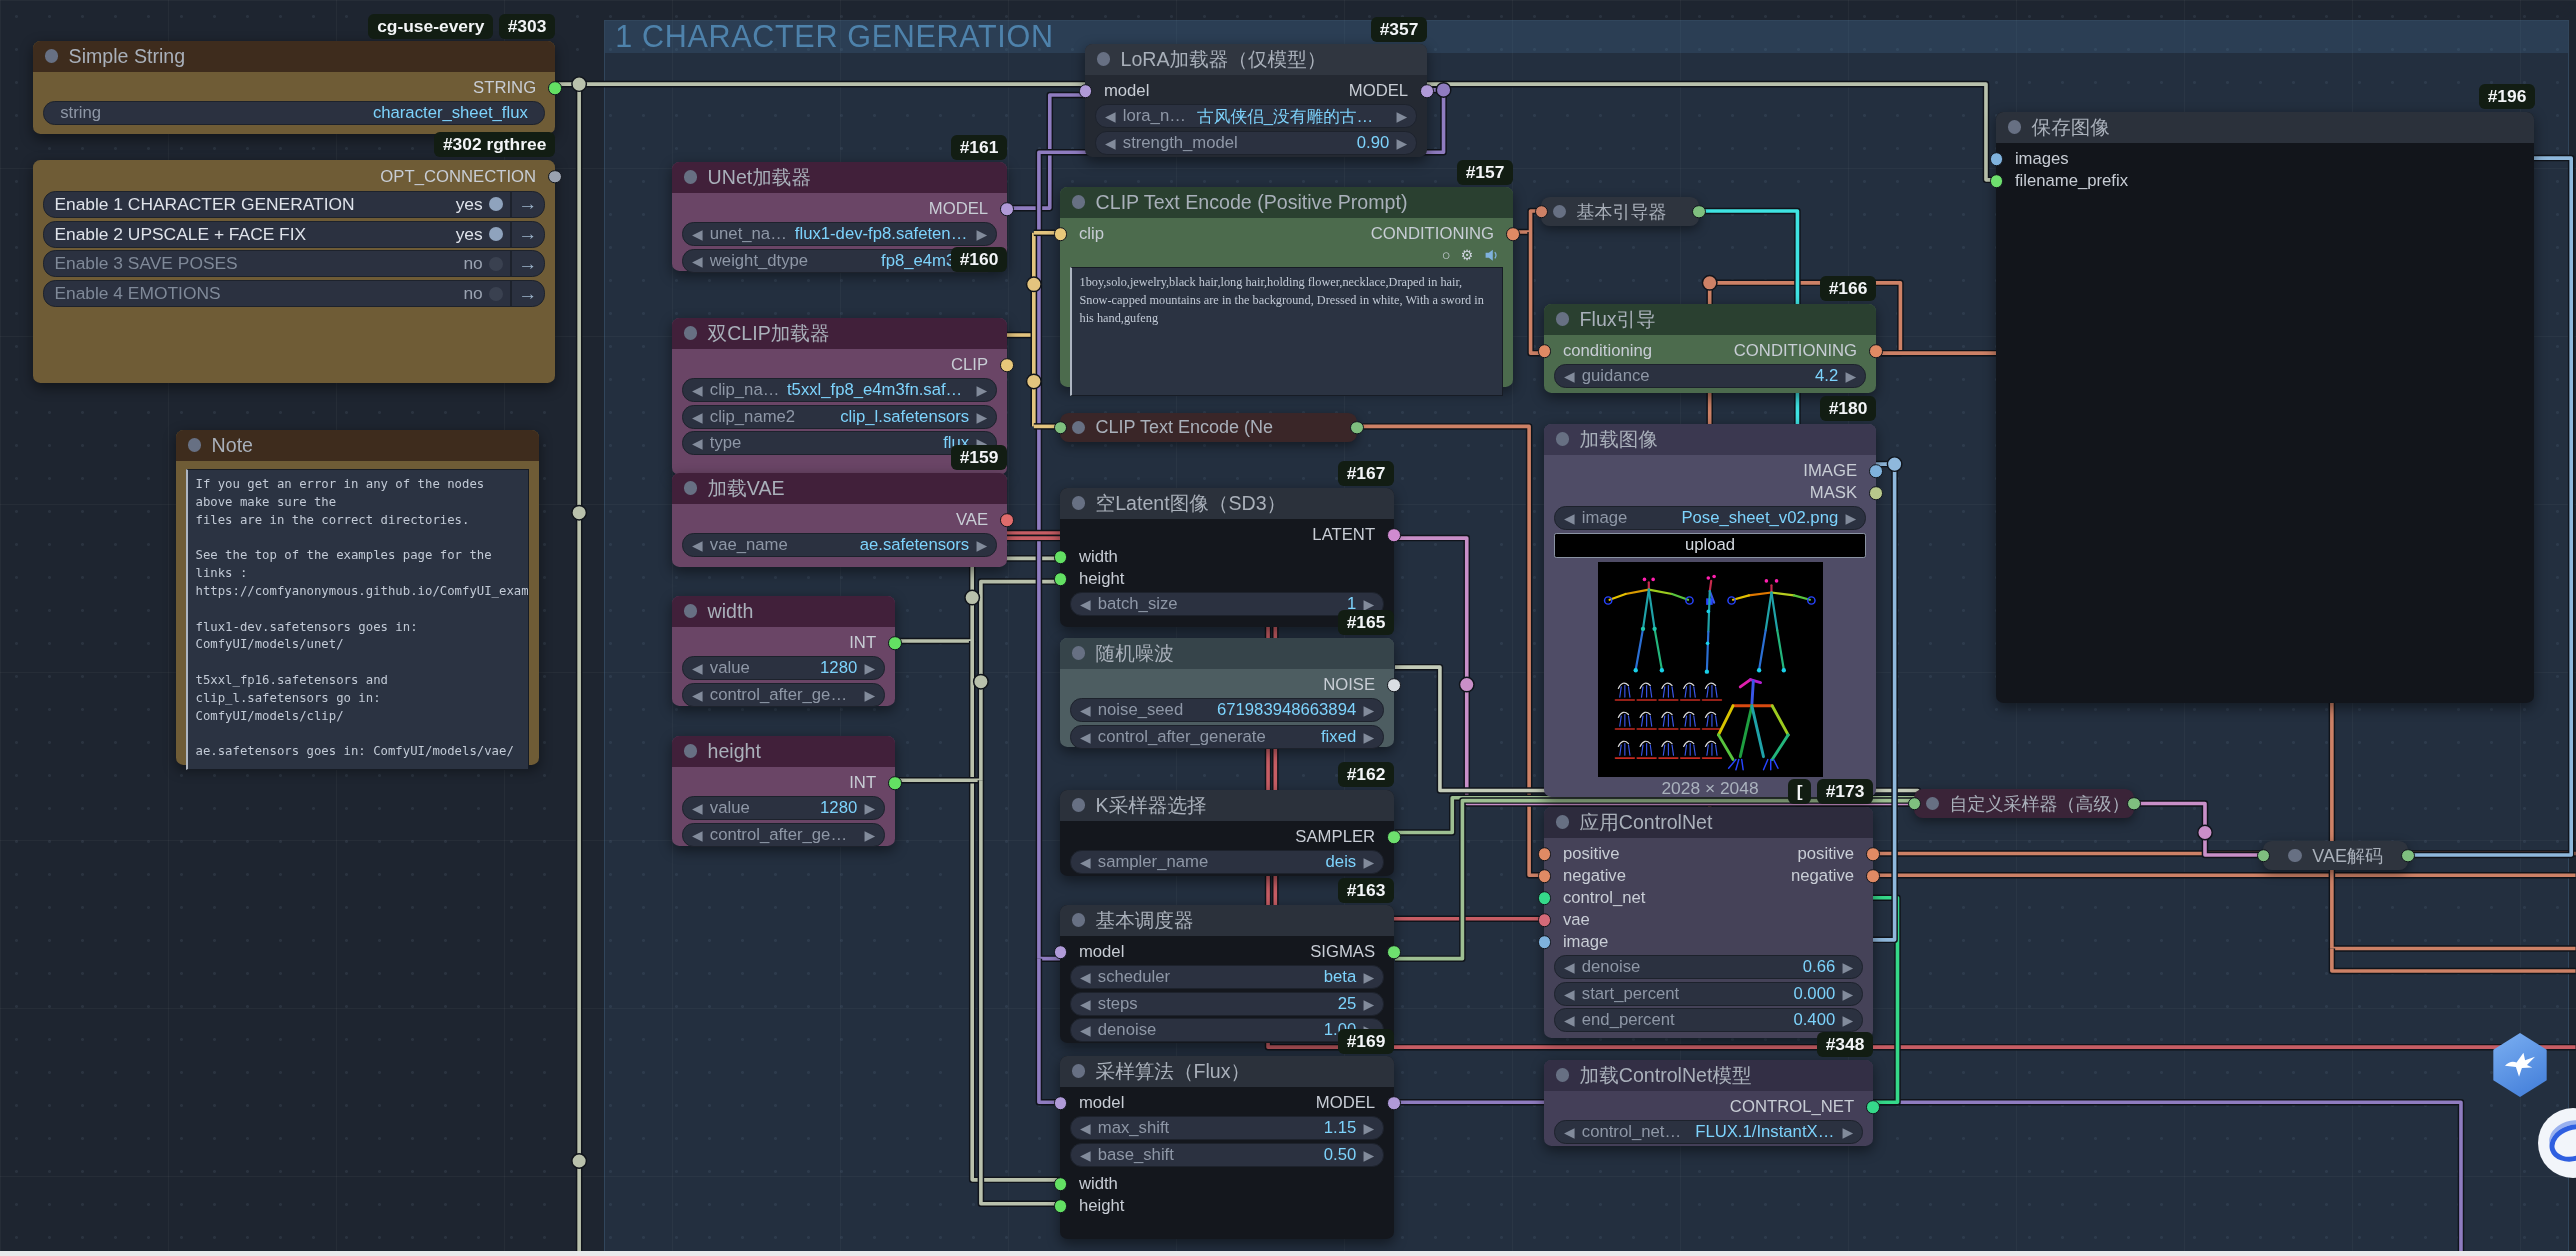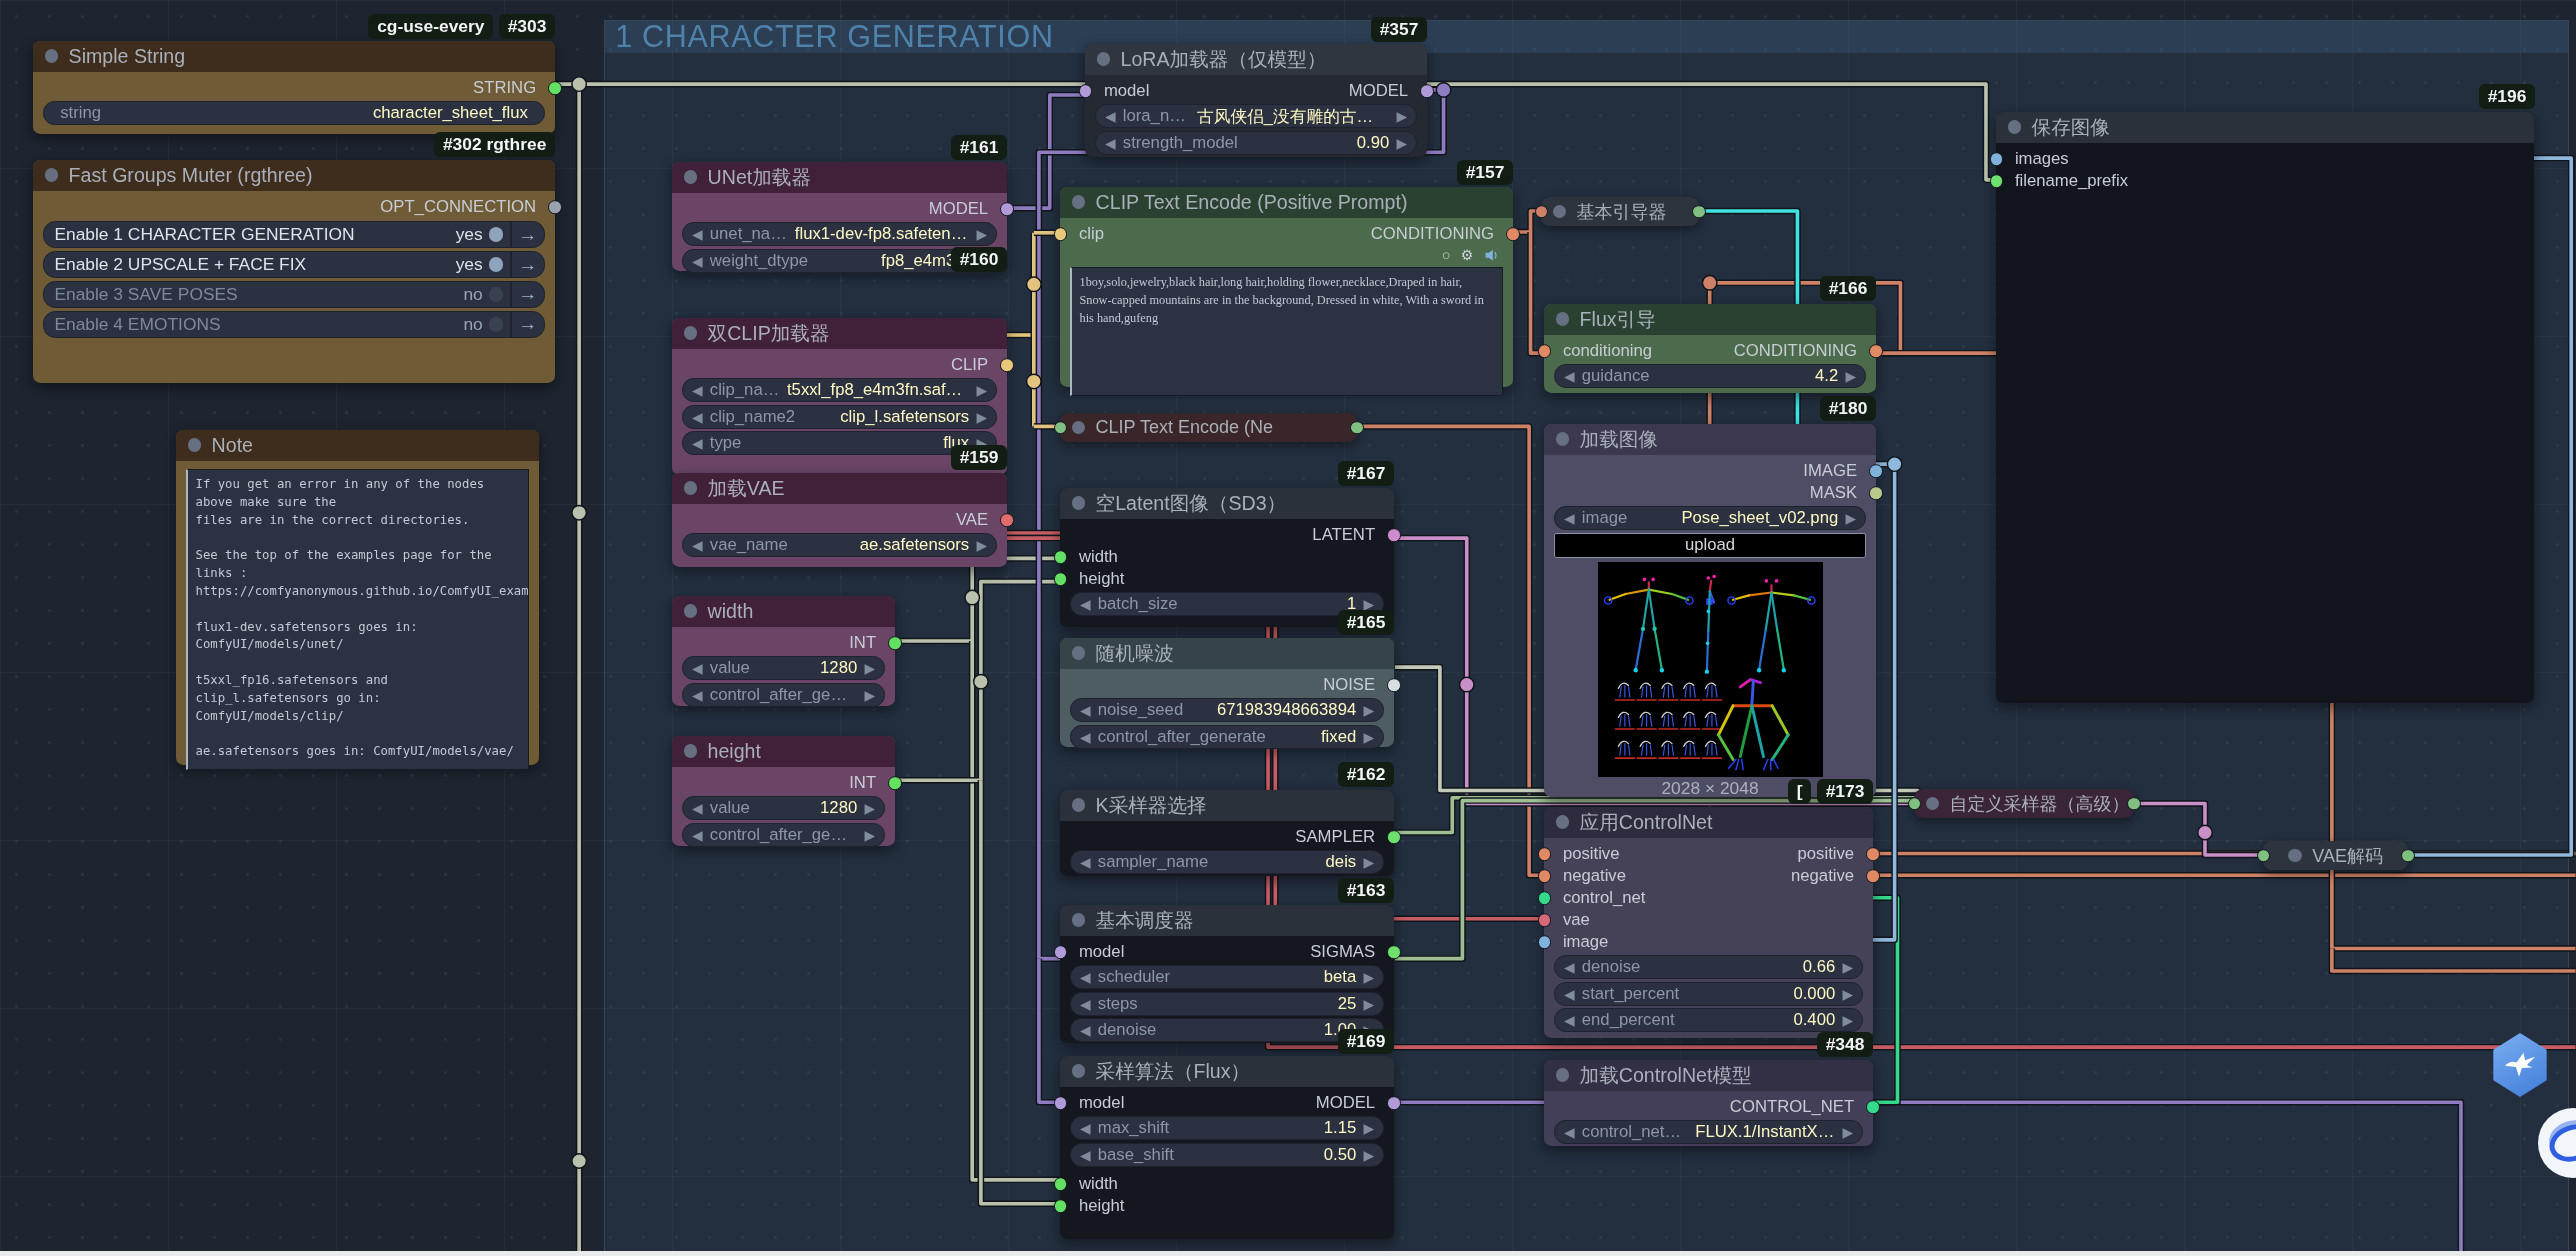--- a/index.html
+++ b/index.html
@@ -23,21 +23,21 @@
   .cdot{width:13.8px;height:13.8px;border-radius:50%;background:#677083;margin-right:10.2px;flex:0 0 auto;}
   .nbody{position:relative;padding-top:5.8px;}
   .row{position:relative;height:22px;display:flex;align-items:center;padding:0 14.5px;font-size:16.7px;color:#c8cdd5;}
   .row .lab-in{margin-left:4.4px;}
   .row .lab-out{margin-left:auto;margin-right:4.4px;}
   .sock{width:11.6px;height:11.6px;border-radius:50%;border:1.5px solid #11151c;position:absolute;top:50%;transform:translateY(-50%);}
   .sock.in{left:-6.5px;} .sock.out{right:-6.5px;}
   .widget{height:22px;margin:2.2px 10.2px;border-radius:11.6px;background:#2b3140;border:0.7px solid #1d222c;display:flex;align-items:center;padding:0 8.7px;font-size:16.7px;}
   .widget .arr{color:#828b9b;font-size:13.8px;flex:0 0 auto;}
   .widget .wlab{color:#8e97a6;margin:0 7.3px;white-space:nowrap;overflow:hidden;text-overflow:ellipsis;}
-  .widget .wval{margin-left:auto;color:#fef9c3;white-space:nowrap;overflow:hidden;text-overflow:ellipsis;padding-right:7.3px;}
+  .widget .wval{margin-left:auto;color:#7dd3fc;white-space:nowrap;overflow:hidden;text-overflow:ellipsis;padding-right:7.3px;}
   .toggle{height:25px;margin:2.9px 10.2px;border-radius:12.3px;background:#2b3140;border:0.7px solid #1d222c;display:flex;align-items:center;padding:0 0 0 10.2px;font-size:17.4px;overflow:hidden;}
   .toggle .tlab{flex:1;white-space:nowrap;overflow:hidden;}
   .toggle .tval{margin-right:5.8px;}
   .toggle .knob{width:14.5px;height:14.5px;border-radius:50%;margin-right:7.3px;}
   .toggle .tdiv{width:1.5px;align-self:stretch;background:#1d222c;}
   .toggle .tarrow{width:32px;text-align:center;color:#9fb6cd;font-size:19px;font-weight:bold;}
   .toggle.on .tlab{color:#dfe3ea;} .toggle.on .knob{background:#8fa3bd;} .toggle.on .tval{color:#dfe3ea;}
   .toggle.off .tlab{color:#7f8998;} .toggle.off .knob{background:#3a4150;} .toggle.off .tval{color:#9aa3b1;}
   .tbox{margin:2.9px 10.2px;background:#2b3342;border:0.7px solid #171c25;border-left:2.9px solid #aeb6c2;color:#c2cad6;font-family:"DejaVu Sans Mono","Liberation Mono",monospace;font-size:12.3px;line-height:1.45;padding:5.8px 7.3px;white-space:pre-wrap;overflow:hidden;}
   .icons{height:19px;display:flex;justify-content:flex-end;align-items:center;gap:10.2px;padding:0 13px;color:#cdd3dc;font-size:14.5px;}
@@ -158,24 +158,20 @@
           <span class="wlab">string</span>
           <span class="wval">character_sheet_flux</span>
         </div>
       </div>
     </div>
     <div class="badge" style="right: 2021px; top: 13.8px;">
       <span class="pill">cg-use-every</span>
       <span class="pill">#303</span>
     </div>
     <div class="node th-brown" style="left: 33px; top: 160px; width: 522px; height: 223px; --tb: #3e2c1d; --bb: #6f5c36;">
-      <div class="ntitle">
-        <span class="cdot"></span>
-        <span>Fast Groups Muter (rgthree)</span>
-      </div>
       <div class="nbody">
         <div class="row">
           <span class="lab-out">OPT_CONNECTION</span>
           <span class="sock out" style="background: rgb(154, 162, 176);"></span>
         </div>
         <div class="toggle on">
           <span class="tlab">Enable 1 CHARACTER GENERATION</span>
         <span class="tval">yes</span>
         <span class="knob"></span>
         <span class="tdiv"></span>

